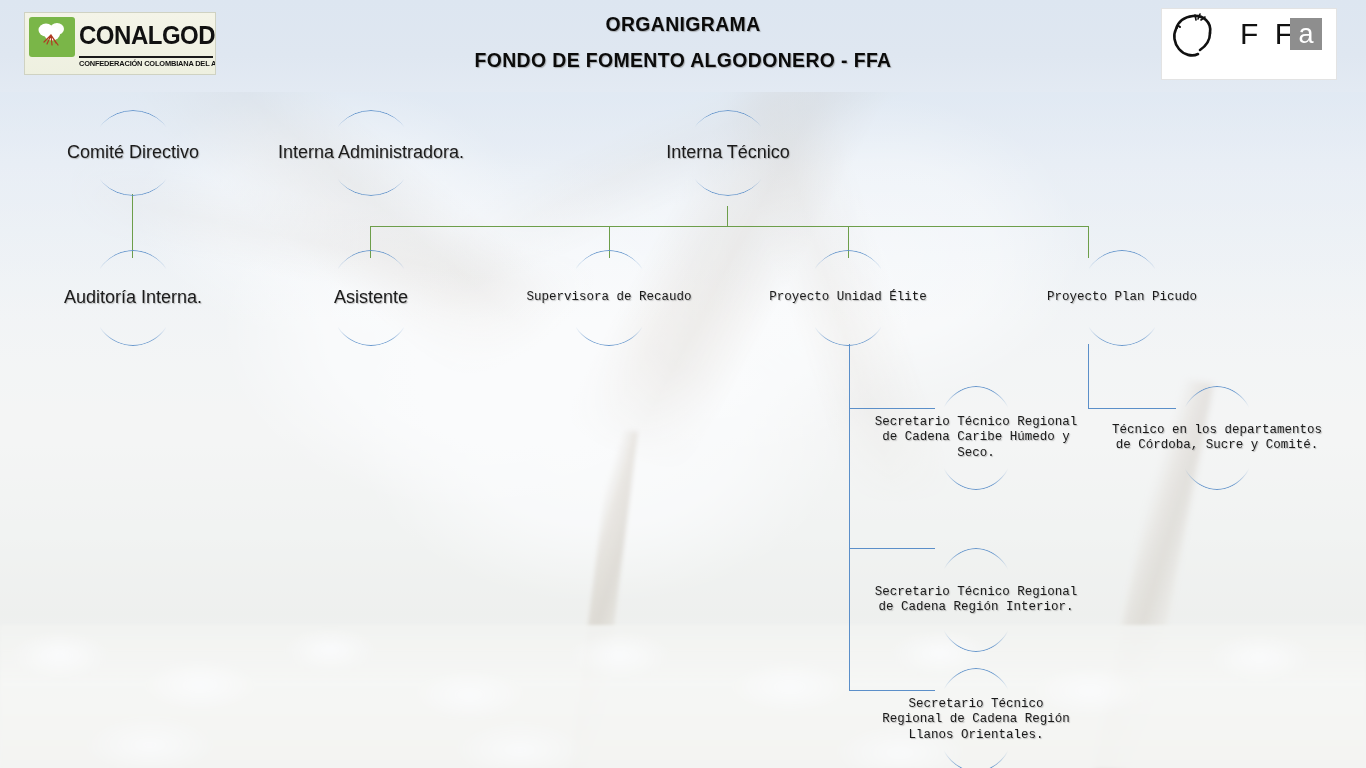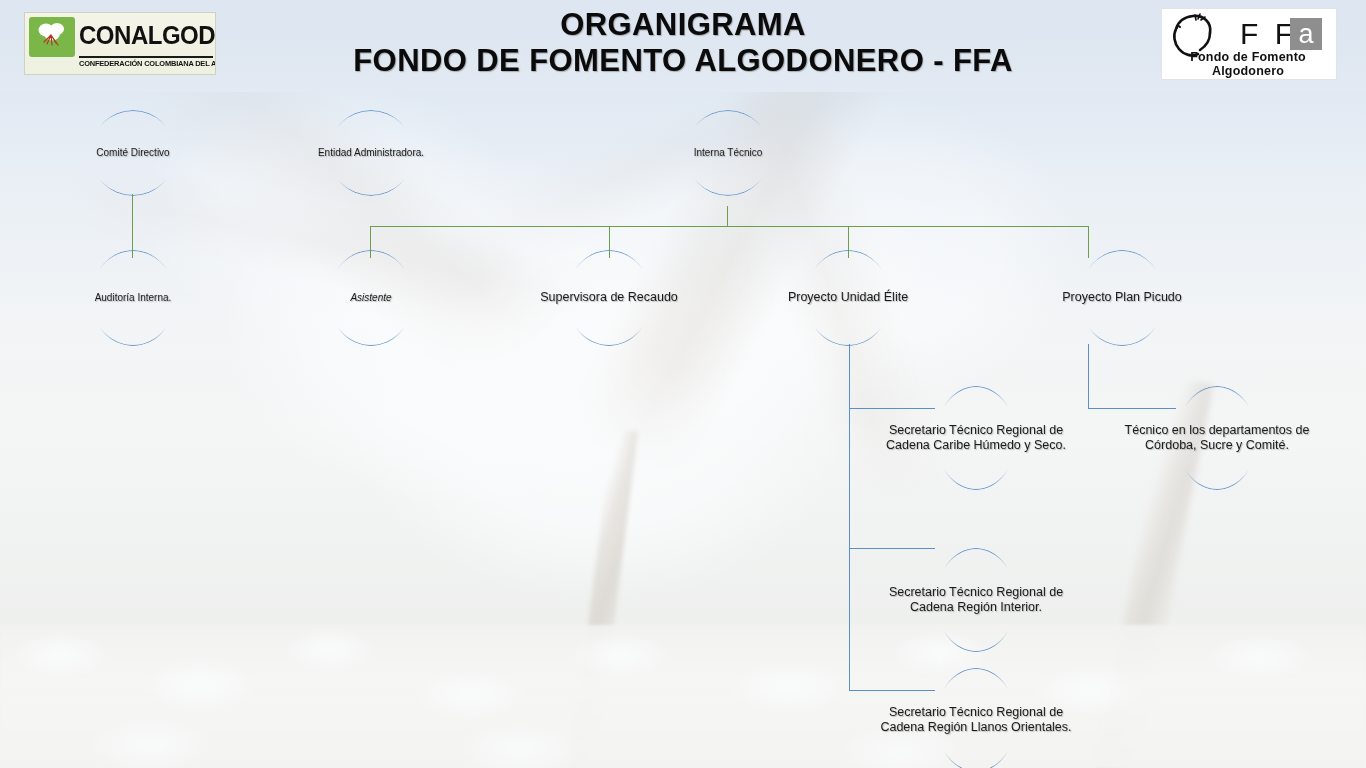--- a/index.html
+++ b/index.html
@@ -122,42 +122,42 @@
     color:#fff;font-size:27px;line-height:32px;text-align:center;
     font-family:"Liberation Sans","DejaVu Sans",sans-serif;
   }
   .ffa-sub{
     position:absolute;left:0;right:2px;top:41px;text-align:center;
     font-size:12.5px;font-weight:700;color:#111;line-height:14px;letter-spacing:.2px;
   }
 
   #title-block{
     position:absolute;left:0;top:6px;width:1366px;text-align:center;
-    color:#0b0b0b;font-size:32px;font-weight:700;line-height:36px;letter-spacing:.4px;
+    color:#0b0b0b;font-size:20px;font-weight:700;line-height:36px;letter-spacing:.4px;
     text-shadow:1px 1px 1px rgba(120,120,120,.55);
   }
   #title-block div{transform:scaleX(.97);}
 
   
   .node{position:absolute;}
   .node .ring{
     position:absolute;left:0;top:0;border:1.4px solid #5b8fc9;border-radius:50%;
     box-sizing:border-box;
     -webkit-mask-image:linear-gradient(90deg, transparent 0%, transparent 11%, #000 30%, #000 70%, transparent 89%, transparent 100%);
             mask-image:linear-gradient(90deg, transparent 0%, transparent 11%, #000 30%, #000 70%, transparent 89%, transparent 100%);
     opacity:.88;
   }
   .node .label{
     position:absolute;left:0;top:0;width:100%;height:100%;
     display:flex;align-items:center;justify-content:center;text-align:center;
-    font-size:10px;color:#1b1b1b;line-height:15.5px;font-weight:400;
+    font-size:18px;color:#1b1b1b;line-height:15.5px;font-weight:400;
     text-shadow:1px 1px 1px rgba(150,150,150,.6);
     padding:0 2px;box-sizing:border-box;
   }
-  .node.wide .label{font-size:12.5px;}
+  .node.wide .label{font-size:12.5px;font-family:Liberation Mono, monospace;}
 
   
   .conn{position:absolute;}
   .conn.green{background:#6d9e4a;}
   .conn.blue{background:#5b8fc9;}
   .conn.h{height:1.3px;}
   .conn.v{width:1.3px;}
 </style>
 </head>
 <body>
@@ -191,24 +191,20 @@
 
 <div id="logo-ffa">
   <svg style="position:absolute;left:8px;top:4px;" width="82" height="46" viewBox="0 0 82 46">
     <path d="M40 20 C42 9 33 2 23 3 C14 4 8 9 6 16 C3 22 4 30 9 36 C14 42 22 44 28 41" fill="none" stroke="#111" stroke-width="2.6" stroke-linecap="round"></path>
     <path d="M40 20 C40 27 36 33 30 37" fill="none" stroke="#111" stroke-width="2.6" stroke-linecap="round"></path>
     <path d="M28 6 L30 1 M31 7 L35 4 M26 7 L25 2" stroke="#111" stroke-width="1.6" stroke-linecap="round" fill="none"></path>
     <path d="M10 14 C8 12 7 13 7 15" stroke="#111" stroke-width="2" fill="none" stroke-linecap="round"></path>
   </svg>
   <div class="ffa-letters">F F</div>
   <div class="ffa-a-box">a</div>
-  <div class="ffa-sub">
-    <div>Fondo de Fomento</div>
-    <div>Algodonero</div>
-  </div>
 </div>
 
 <div id="title-block">
   <div>ORGANIGRAMA</div>
   <div>FONDO DE FOMENTO ALGODONERO - FFA</div>
 </div>
 
 <div class="conn v green" style="left:132px;top:194px;height:64px;"></div>
 
 <div class="conn v green" style="left:727px;top:206px;height:21px;"></div>
@@ -226,36 +222,36 @@
 <div class="conn v blue" style="left:1088px;top:344px;height:65px;"></div>
 <div class="conn h blue" style="left:1088px;top:408px;width:88px;"></div>
 
 <div class="node" style="left:90px;top:110px;width:86px;height:86px;">
   <div class="ring" style="width:86px;height:86px;"></div>
   <div class="label" style="width:170px;left:-42px;">Comité Directivo</div>
 </div>
 
 <div class="node" style="left:328px;top:110px;width:86px;height:86px;">
   <div class="ring" style="width:86px;height:86px;"></div>
-  <div class="label" style="width:200px;left:-57px;">Entidad Administradora.</div>
+  <div class="label" style="width:200px;left:-57px;">Interna Administradora.</div>
 </div>
 
 <div class="node" style="left:685px;top:110px;width:86px;height:86px;">
   <div class="ring" style="width:86px;height:86px;"></div>
   <div class="label" style="width:170px;left:-42px;">Interna Técnico</div>
 </div>
 
 <div class="node" style="left:90px;top:250px;width:86px;height:96px;">
   <div class="ring" style="width:86px;height:96px;"></div>
   <div class="label" style="width:180px;left:-47px;">Auditoría Interna.</div>
 </div>
 
 <div class="node" style="left:328px;top:250px;width:86px;height:96px;">
   <div class="ring" style="width:86px;height:96px;"></div>
-  <div class="label" style="width:160px;left:-37px;font-style:italic;">Asistente</div>
+  <div class="label" style="width:160px;left:-37px;">Asistente</div>
 </div>
 
 <div class="node wide" style="left:566px;top:250px;width:86px;height:96px;">
   <div class="ring" style="width:86px;height:96px;"></div>
   <div class="label" style="width:220px;left:-67px;">Supervisora de Recaudo</div>
 </div>
 
 <div class="node wide" style="left:805px;top:250px;width:86px;height:96px;">
   <div class="ring" style="width:86px;height:96px;"></div>
   <div class="label" style="width:220px;left:-67px;">Proyecto  Unidad Élite</div>

